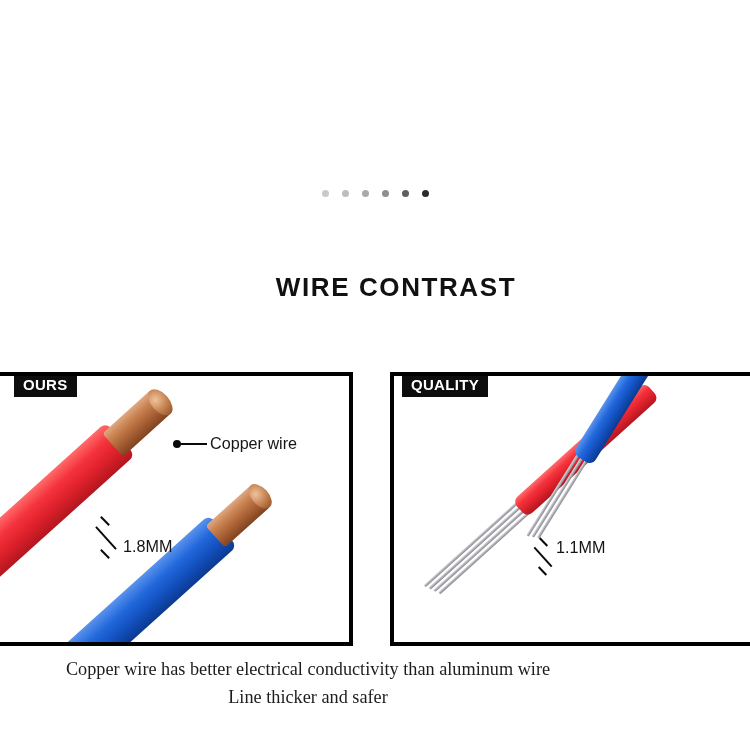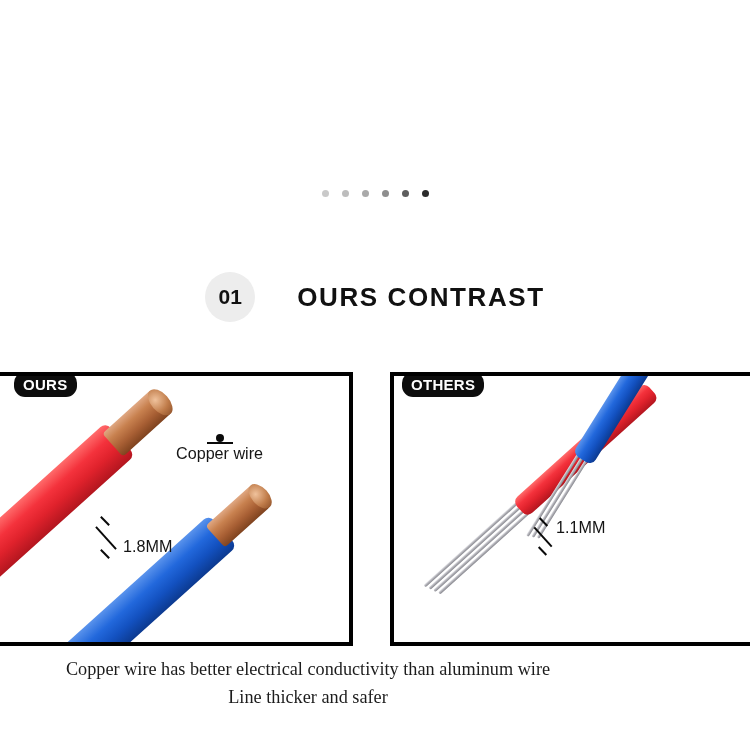--- a/index.html
+++ b/index.html
@@ -115,21 +115,20 @@
     top: -4px;
     left: 16px;
     background: #0d0d0d;
     color: #ffffff;
     font-size: 15px;
     font-weight: bold;
     letter-spacing: 0.3px;
     padding: 5px 9px 5px 9px;
     line-height: 1;
     z-index: 6;
-    border-radius: 11px;
   }
   .panel-right .panel-tag { left: 8px; }
 
   .panel-stage {
     position: absolute;
     inset: 0;
     overflow: hidden;
   }
 
   
@@ -243,77 +242,76 @@
   <div class="dot-row" id="dot-row">
       <span class="dot" style="background: rgb(201, 201, 201);"></span>
       <span class="dot" style="background: rgb(189, 189, 189);"></span>
       <span class="dot" style="background: rgb(169, 169, 169);"></span>
       <span class="dot" style="background: rgb(142, 142, 142);"></span>
       <span class="dot" style="background: rgb(94, 94, 94);"></span>
       <span class="dot" style="background: rgb(43, 43, 43);"></span>
     </div>
 
   <div class="section-header">
-    <div class="badge-circle" style="background: rgb(237, 237, 237);">01</div>
-    <div class="section-title">OURS CONTRAST</div>
+    <div class="section-title">WIRE CONTRAST</div>
   </div>
 
   <div class="panel panel-left">
     <div class="panel-tag">OURS</div>
     <div class="panel-stage">
 
       <div class="wire" style="left:-50px; top:196px; width:300px; height:44px; transform:rotate(-42deg);">
         <div class="sheath sheath-red" style="left:0; top:0; width:232px; height:44px;"></div>
         <div class="core-copper" style="left:222px; top:6px; width:66px; height:31px;"></div>
         <div class="core-cap" style="left:277px; top:6px; width:18px; height:31px;"></div>
       </div>
 
       <div class="wire" style="left:60px; top:282px; width:290px; height:42px; transform:rotate(-42deg);">
         <div class="sheath sheath-blue" style="left:0; top:0; width:222px; height:42px;"></div>
         <div class="core-copper" style="left:212px; top:6px; width:62px; height:29px;"></div>
         <div class="core-cap" style="left:264px; top:6px; width:17px; height:29px;"></div>
       </div>
 
-      <div class="callout" style="left:175px; top:58px;flex-direction:column;">
+      <div class="callout" style="left:175px; top:58px;">
         <span class="callout-dot"></span>
         <span class="callout-line" style="width:26px;"></span>
         <span class="callout-text">Copper wire</span>
       </div>
 
       <div class="measure" style="left:107px; top:145px; width:130px; height:34px;text-align:center;">
         <span class="caliper" style="left:0px; top:2px; width:2px; height:30px; transform:rotate(-42deg);"></span>
         <span class="caliper" style="left:-6px; top:-1px; width:12px; height:2px; transform:rotate(46deg);"></span>
         <span class="caliper" style="left:-6px; top:32px; width:12px; height:2px; transform:rotate(46deg);"></span>
         <span class="measure-text" style="position:absolute; left:18px; top:16px;">1.8MM</span>
       </div>
 
     </div>
   </div>
 
   <div class="panel panel-right">
-    <div class="panel-tag">OTHERS</div>
+    <div class="panel-tag">QUALITY</div>
     <div class="panel-stage">
 
       <div class="wire" style="left:35px; top:204px; width:300px; height:22px; transform:rotate(-42deg);">
         <div class="strand" style="left:0px; top:3px; width:124px; height:3px;"></div>
         <div class="strand" style="left:2px; top:8px; width:124px; height:3px;"></div>
         <div class="strand" style="left:4px; top:13px; width:122px; height:3px;"></div>
         <div class="strand" style="left:6px; top:18px; width:120px; height:3px;"></div>
         <div class="sheath sheath-red" style="left:122px; top:0; width:178px; height:22px;"></div>
       </div>
 
       <div class="wire" style="left:138px; top:152px; width:290px; height:22px; transform:rotate(-58deg);">
         <div class="strand" style="left:0px; top:4px; width:96px; height:3px;"></div>
         <div class="strand" style="left:2px; top:9px; width:96px; height:3px;"></div>
         <div class="strand" style="left:4px; top:14px; width:94px; height:3px;"></div>
         <div class="sheath sheath-blue" style="left:94px; top:0; width:200px; height:23px;"></div>
       </div>
 
 
-      <div class="measure" style="left:148px; top:136px; width:120px; height:30px;">
+      <div class="measure" style="left:148px; top:156px; width:120px; height:30px;">
         <span class="caliper" style="left:0px; top:12px; width:2px; height:26px; transform:rotate(-42deg);"></span>
         <span class="caliper" style="left:-4px; top:9px; width:11px; height:2px; transform:rotate(46deg);"></span>
         <span class="caliper" style="left:-5px; top:38px; width:11px; height:2px; transform:rotate(46deg);"></span>
         <span class="measure-text" style="position:absolute; left:14px; top:6px;">1.1MM</span>
       </div>
 
     </div>
   </div>
 
   <div class="caption">

